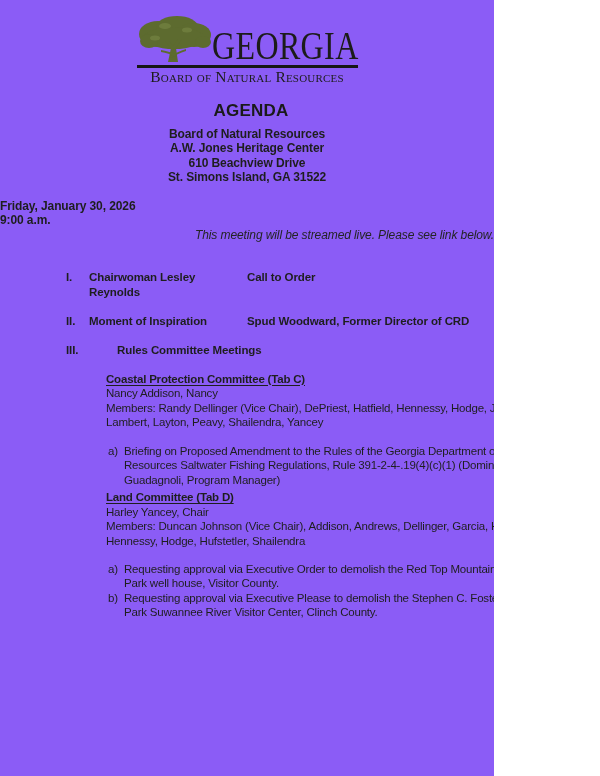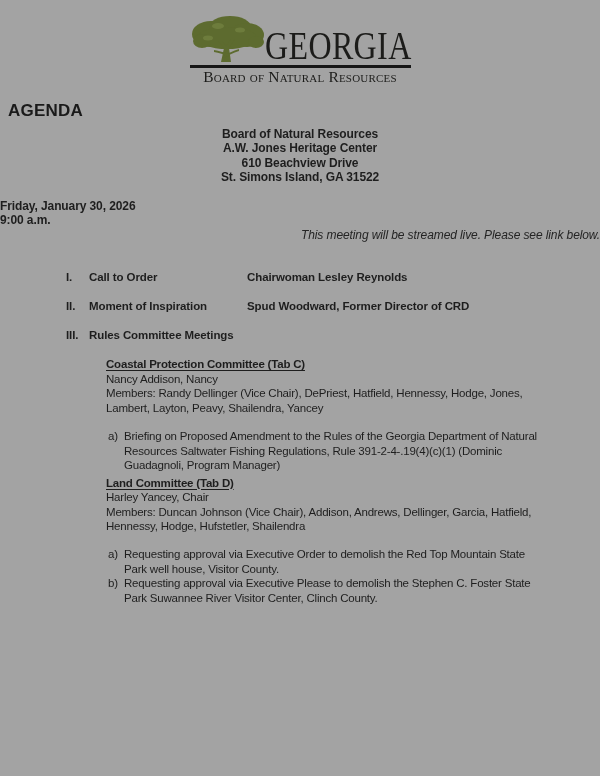--- a/index.html
+++ b/index.html
@@ -1,20 +1,20 @@
 <!DOCTYPE html>
 <html><head>
 <meta charset="utf-8">
 <style>
   html,body{margin:0;padding:0;}
   body{background:#ffffff;}
   .page{
     position:relative;
-    width:600px;height:776px;
-    background:#a3a3a3;
+    width:494px;height:776px;
+    background:#8b5cf6;
     overflow:hidden;
     font-family:"Liberation Sans",sans-serif;
     color:#1e1e1e;
     -webkit-font-smoothing:antialiased;
   }
   
   .logo{width:221px;margin:14px auto 0;}
   .logo-top{display:flex;align-items:flex-end;height:49px;}
   .tree{display:block;width:76px;height:49px;flex:0 0 auto;}
   .tree svg{display:block;width:76px;height:49px;}
@@ -35,21 +35,21 @@
     font-variant:small-caps;
     font-size:15.5px;line-height:15px;
     letter-spacing:0.2px;
     color:#1c1c1a;
     text-align:center;
     margin-top:1px;
     white-space:nowrap;
   }
   
   .doc-title{
-    margin-top:18px;
+    margin-top:18px;text-align:center;
     font-size:17px;font-weight:bold;line-height:17px;
     letter-spacing:0.2px;color:#1a1a1a;padding-left:8px;
   }
   .addr{
     margin-top:8px;text-align:center;
     font-size:12px;font-weight:bold;line-height:14.5px;
     white-space:pre;letter-spacing:-0.1px;
   }
   .when{
     margin-top:14px;
@@ -60,21 +60,21 @@
     text-align:right;
     font-size:12px;font-style:italic;line-height:14.5px;
     letter-spacing:-0.1px;color:#242424;
   }
   
   .items{margin:28px 0 0 66px;font-size:11.5px;font-weight:bold;letter-spacing:-0.1px;}
   .item-row{
     display:grid;grid-template-columns:23px 158px 1fr;
     line-height:14.5px;margin-bottom:14.5px;
   }
-  .item-row:last-child{margin-bottom:0;}
+  .item-row:last-child{margin-bottom:0;gap:28px;}
   
   .committee{margin-left:106px;margin-right:40px;font-size:11.5px;line-height:14.5px;letter-spacing:-0.2px;}
   .committee.first{margin-top:14.5px;}
   .committee.second{margin-top:3px;}
   .committee-heading{font-weight:bold;text-decoration:underline;text-underline-offset:2px;}
   .lines{white-space:pre;}
   .sub-items{margin-top:13.5px;}
   .committee.first .sub-items{margin-top:14px;}
   .sub-item{display:flex;align-items:flex-start;padding-left:2px;}
   .sub-marker{flex:0 0 16px;}
@@ -118,22 +118,22 @@
 A.W. Jones Heritage Center
 610 Beachview Drive
 St. Simons Island, GA 31522</div>
   <div class="when lines">Friday, January 30, 2026
 9:00 a.m.</div>
   <div class="note">This meeting will be streamed live. Please see link below.</div>
 
   <section class="items">
     <div class="item-row">
       <span>I.</span>
+      <span>Chairwoman Lesley Reynolds</span>
       <span>Call to Order</span>
-      <span>Chairwoman Lesley Reynolds</span>
     </div>
     <div class="item-row">
       <span>II.</span>
       <span>Moment of Inspiration</span>
       <span>Spud Woodward, Former Director of CRD</span>
     </div>
     <div class="item-row">
       <span>III.</span>
       <span>Rules Committee Meetings</span>
       <span></span>

